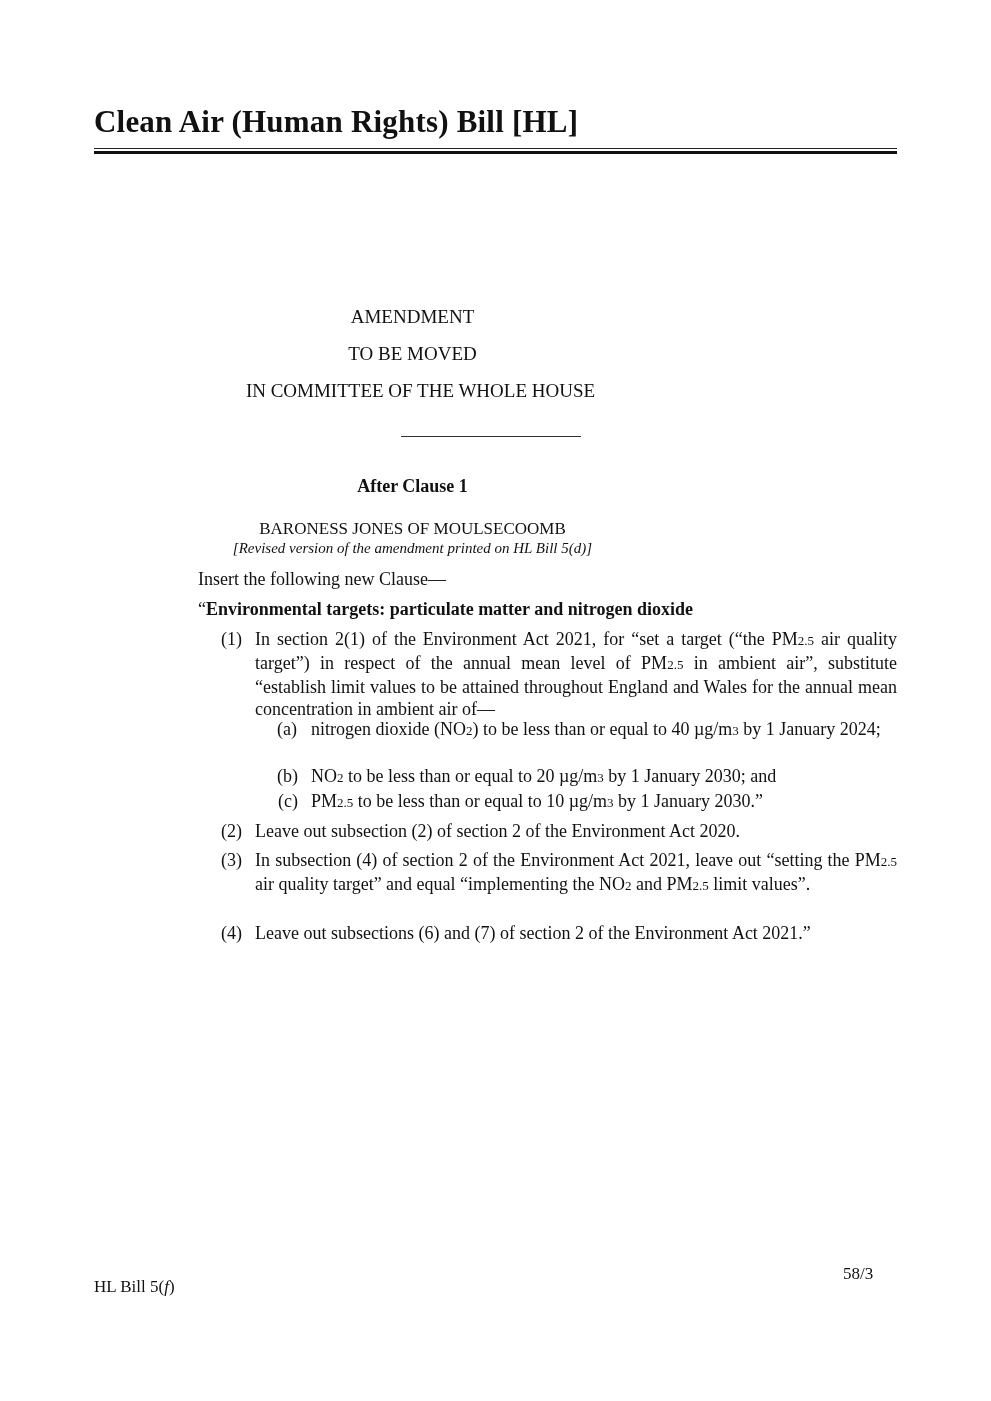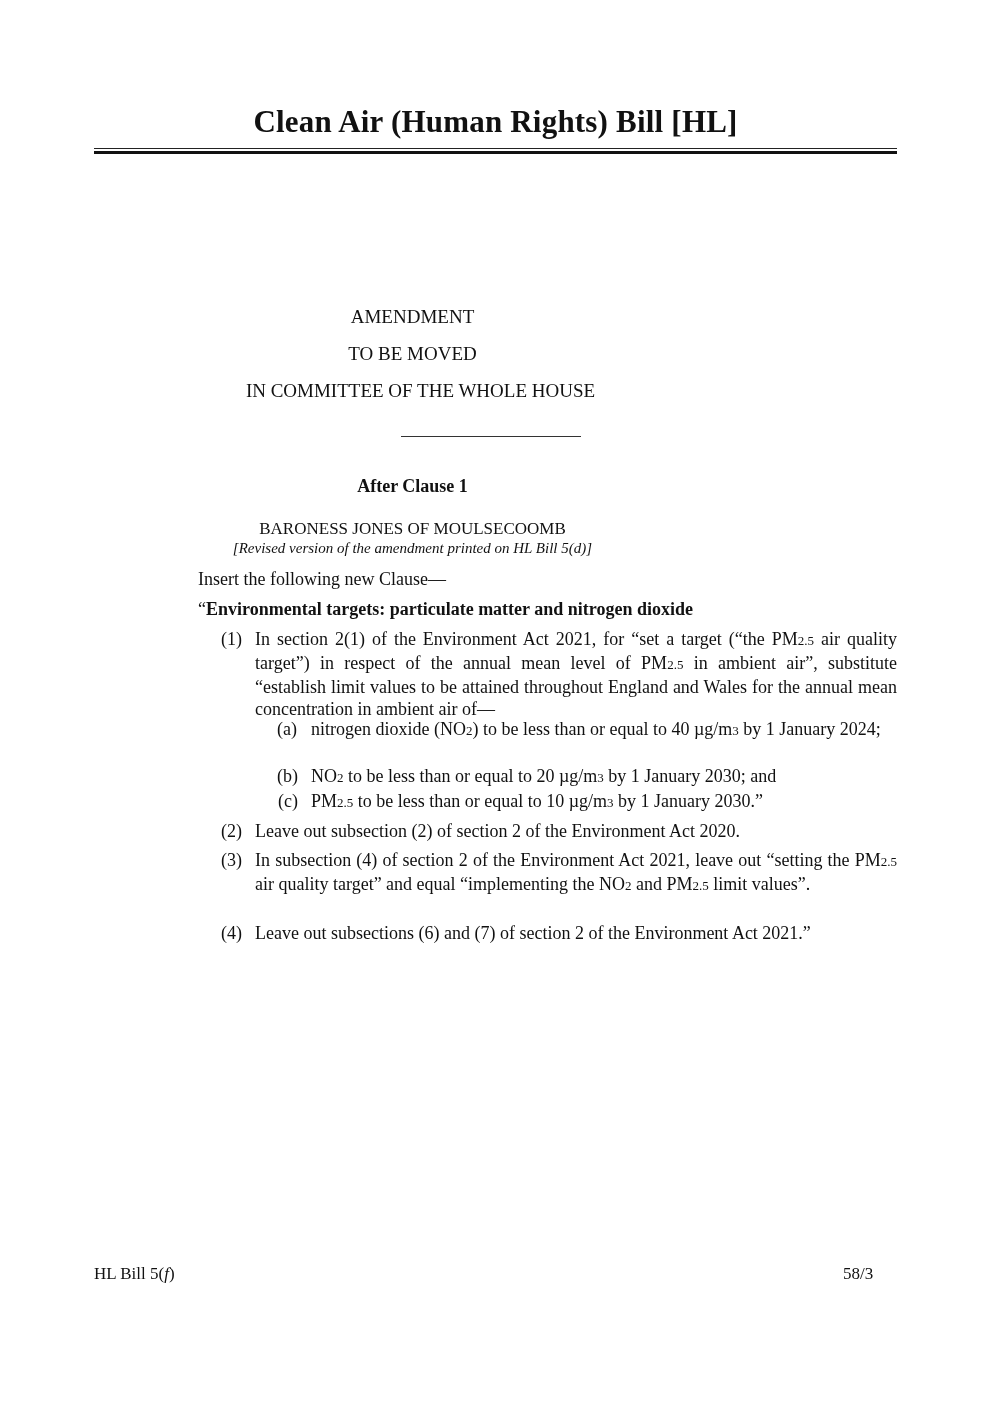--- a/index.html
+++ b/index.html
@@ -2,21 +2,21 @@
 <html><head>
   <meta charset="utf-8">
   <style>
     html, body { margin: 0; padding: 0; background: #ffffff; }
     body {
       width: 991px; height: 1401px; position: relative; overflow: hidden;
       font-family: "Liberation Serif", "DejaVu Serif", serif; color: #111111;
     }
     .title {
       position: absolute; left: 94px; top: 104px; width: 803px;
-      text-align: center; font-size: 31px; font-weight: bold; letter-spacing: 0.2px;
+      text-align: left; font-size: 31px; font-weight: bold; letter-spacing: 0.2px;
     }
     .rule-thin { position: absolute; left: 94px; top: 148px; width: 803px; height: 1px; background: #222; }
     .rule-thick { position: absolute; left: 94px; top: 151px; width: 803px; height: 3px; background: #111; }
     .center-line {
       position: absolute; left: 0; width: 825px; text-align: center; font-size: 19px;
     }
     .short-rule { position: absolute; left: 401px; top: 436px; width: 180px; height: 1px; background: #333; }
     .bold { font-weight: bold; }
     .italic { font-style: italic; }
     .body-text { position: absolute; font-size: 18px; line-height: 22px; }
@@ -62,16 +62,16 @@
 
   <div class="num" style="left:221px; top:820px;">(2)</div>
   <div class="body-text" style="left:255px; top:820px;">Leave out subsection (2) of section 2 of the Environment Act 2020.</div>
 
   <div class="num" style="left:221px; top:849px;">(3)</div>
   <div class="para" style="left:255px; top:849px; width:642px;"><span>In subsection (4) of section 2 of the Environment Act 2021, leave out “setting the PM</span><sub class="s">2.5</sub><span> air quality target” and equal “implementing the NO</span><sub class="s">2</sub><span> and PM</span><sub class="s">2.5</sub><span> limit values”.</span></div>
 
   <div class="num" style="left:221px; top:922px;">(4)</div>
   <div class="body-text" style="left:255px; top:922px;">Leave out subsections (6) and (7) of section 2 of the Environment Act 2021.”</div>
 
-  <div class="footer" style="left:94px;"><span>HL Bill 5(</span><span class="italic">f</span><span>)</span></div>
+  <div class="footer" style="left:94px;margin-top:13px;"><span>HL Bill 5(</span><span class="italic">f</span><span>)</span></div>
   <div class="footer" style="left:843px;">58/3</div>
 
 </div>
 
 </body></html>

